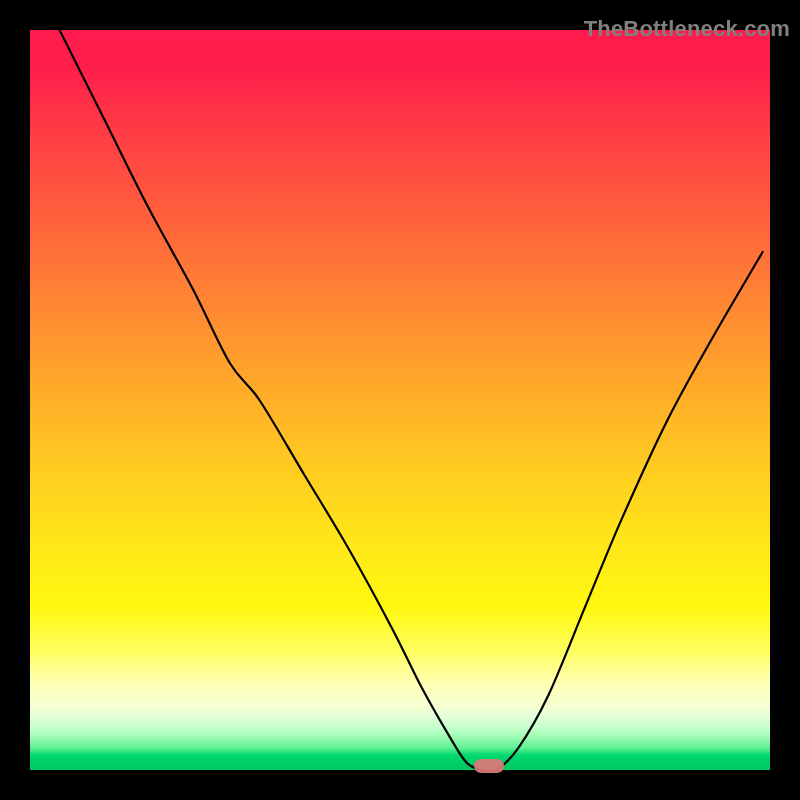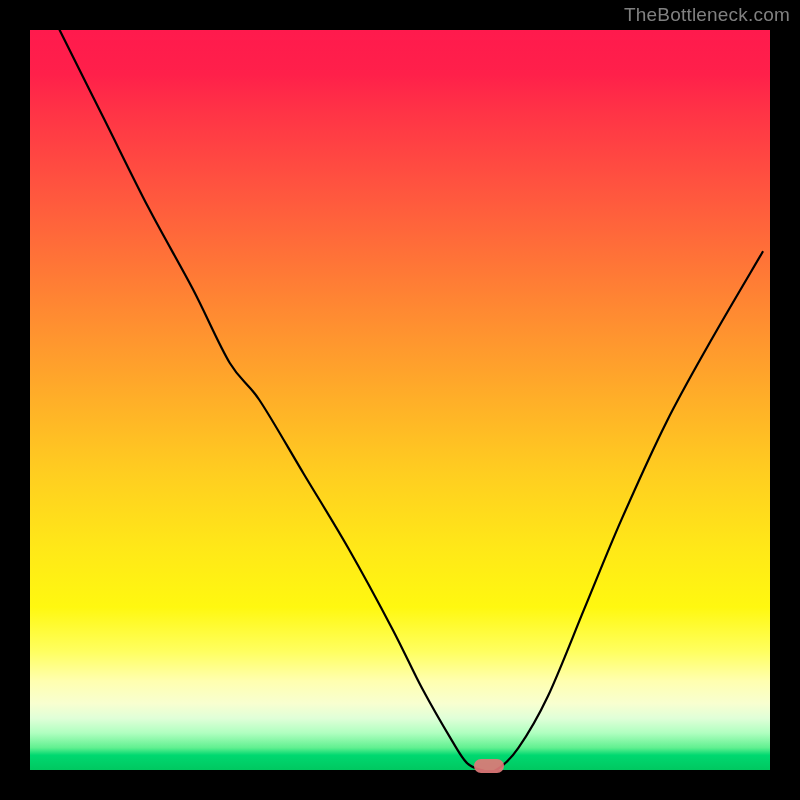--- a/index.html
+++ b/index.html
@@ -6,25 +6,25 @@
   body {
     width: 800px;
     height: 800px;
     background: #000;
     position: relative;
     font-family: Arial, Helvetica, sans-serif;
     overflow: hidden;
   }
   .watermark {
     position: absolute;
-    top: 4px;
+    top: 16px;
     right: 10px;
     color: #808080;
-    font-size: 19px;
-    font-weight: 400;
+    font-size: 22px;
+    font-weight: 700;
     z-index: 10;
     letter-spacing: 0.2px;
   }
   .plot-frame {
     position: absolute;
     left: 30px;
     top: 30px;
     width: 740px;
     height: 740px;
     background: linear-gradient(to bottom,

